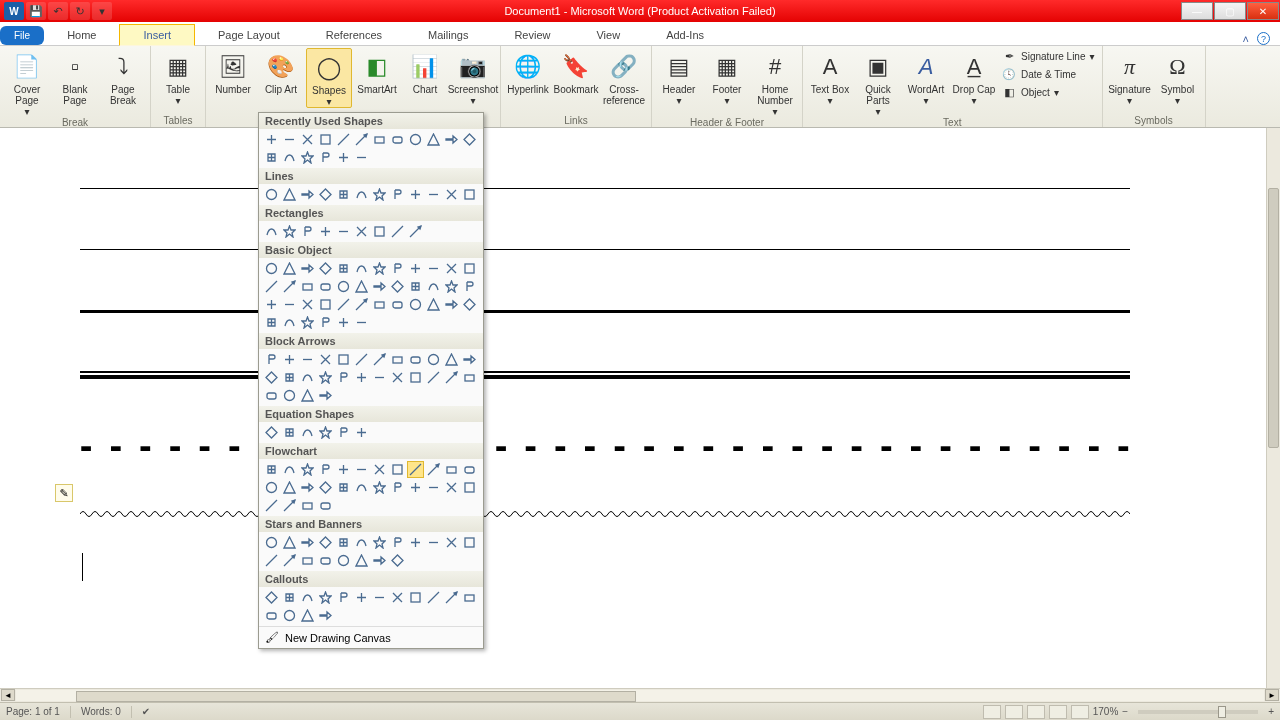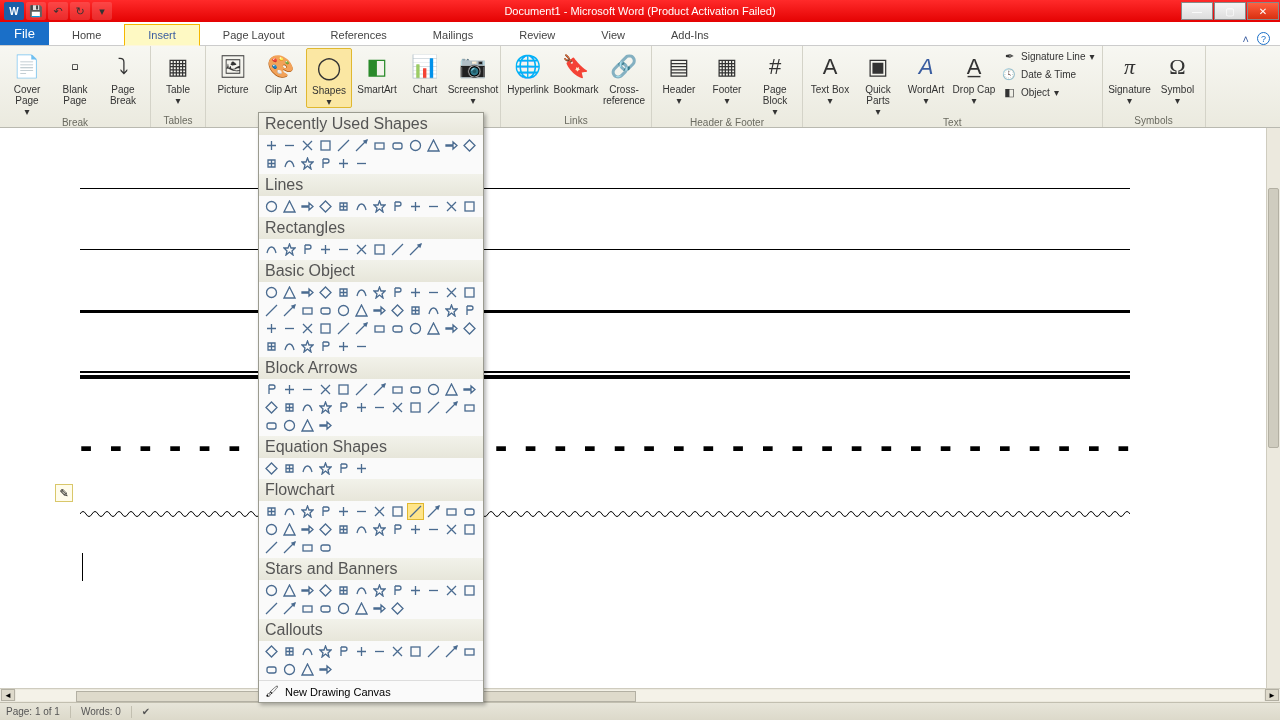--- a/index.html
+++ b/index.html
@@ -10,40 +10,40 @@
 .qat { display: flex; gap: 2px; padding-left: 4px; align-items: center; }
 .qat-btn { width: 20px; height: 18px; display:flex; align-items:center; justify-content:center; color:#333; background: rgba(255,255,255,0.15); border-radius:2px; }
 .qat .word-icon { background:#1b5fa7; color:#fff; font-weight:bold; font-size:10px; }
 .titlebar .title { position:absolute; left:50%; transform:translateX(-50%); font-size:11px; color:#fff; }
 .win-controls { margin-left:auto; display:flex; }
 .win-btn { width: 32px; height: 18px; border:1px solid #888; background: linear-gradient(#f5f5f5,#ddd); display:flex; align-items:center; justify-content:center; font-size:10px; margin-right:1px; }
 .win-btn.close { background: linear-gradient(#ff6040,#d93010); color:#fff; }
 
 
 .tabs { height: 24px; background: #fff; border-bottom: 1px solid #ccc; display:flex; align-items:flex-end; padding-left:0; }
-.file-tab { background: #1a6fc8; color:#fff; padding: 4px 14px; font-size:13px; }
+.file-tab { background: #1a6fc8; color:#fff; padding: 4px 14px; font-size:10px;border-radius:6px; }
 .tab { padding: 4px 23px; font-size:11px; color:#444; cursor:pointer; }
 .tab.active { border:1px solid #f5b700; border-bottom:1px solid #fdf6dc; background:#fef9c3; color:#3a5da0; margin-bottom:-1px; }
 .help-icons { margin-left:auto; display:flex; gap:8px; padding-right:10px; align-items:center; font-size:11px; color:#3a5da0; }
 
 
 .ribbon { height: 82px; background: linear-gradient(#f7f7f2,#ebeadf); border-bottom:1px solid #b9b9b0; display:flex; position:relative; }
 .group { border-right:1px solid #d4d3c8; display:flex; flex-direction:column; padding: 2px 4px 0px 4px; }
 .group-body { display:flex; align-items:flex-start; gap:2px; flex:1; }
 .group-label { font-size:10px; color:#6a6a60; text-align:center; padding-bottom:1px; }
 .big-btn { display:flex; flex-direction:column; align-items:center; justify-content:flex-start; width: 46px; padding-top:2px; cursor:pointer; font-size:10px; color:#333; text-align:center; line-height:11px; }
 .big-btn .icon-large { width: 32px; height: 32px; display:flex; align-items:center; justify-content:center; font-size:22px; margin-bottom:2px; }
 .big-btn.active { background: #fbe7a3; border:1px solid #e0b830; border-radius:2px; }
 .small-stack { display:flex; flex-direction:column; gap:1px; font-size:10px; color:#333; }
 .small-stack div { display:flex; align-items:center; gap:4px; padding:1px 3px; cursor:pointer; white-space:nowrap; }
 .mini-icon { width:15px; height:15px; display:inline-flex; align-items:center; justify-content:center; font-size:11px; }
 
 
 .shapes-dropdown { position:absolute; left: 258px; top: 112px; width: 226px; background:#fafafa; border:1px solid #9b9b90; box-shadow: 2px 2px 4px rgba(0,0,0,.3); z-index:50; font-size:11px; }
-.sd-header { background: linear-gradient(#f2f2ea,#e7e6da); font-weight:normal; color:#555; padding: 2px 6px; font-size:16px; }
+.sd-header { background: linear-gradient(#f2f2ea,#e7e6da); font-weight:bold; color:#555; padding: 2px 6px; font-size:11px; }
 .sd-grid { display:flex; flex-wrap:wrap; gap:1px; padding:2px 4px; }
 .sd-item { width:17px; height:17px; border:1px solid transparent; display:flex; align-items:center; justify-content:center; font-size:11px; color:#4a6b90; cursor:pointer; }
 .sd-item.highlight { background:#ffe58a; border-color:#e0b830; }
 .sd-footer { border-top:1px solid #ddd; padding:4px 6px; display:flex; align-items:center; gap:6px; cursor:pointer; }
 
 
 .doc-wrap { position:absolute; top:128px; left:0; right:14px; bottom:32px; background:#fff; overflow:hidden; }
 .page { position:absolute; left:80px; top:0; width:1050px; }
 .hr { border:0; border-top:1.5px solid #000; margin: 60px 0 0 0; }
 .hr.thick { border-top-width:3px; }
@@ -130,21 +130,21 @@
           <span>▾</span>
         </div>
     </div>
     <div class="group-label">Tables</div>
   </div>
 
   <div class="group">
     <div class="group-body">
       <div class="big-btn">
           <div class="icon-large">🖼</div>
-          <span>Picture</span>
+          <span>Number</span>
         </div>
       <div class="big-btn">
           <div class="icon-large">🎨</div>
           <span>Clip Art</span>
         </div>
       <div class="big-btn active">
           <div class="icon-large">◯</div>
           <span>Shapes</span>
           <span>▾</span>
         </div>
@@ -190,21 +190,21 @@
           <span>Header</span>
           <span>▾</span>
         </div>
       <div class="big-btn">
           <div class="icon-large">▦</div>
           <span>Footer</span>
           <span>▾</span>
         </div>
       <div class="big-btn">
           <div class="icon-large">#</div>
-          <span>Page Block</span>
+          <span>Home Number</span>
           <span>▾</span>
         </div>
     </div>
     <div class="group-label">Header &amp; Footer</div>
   </div>
 
   <div class="group">
     <div class="group-body">
       <div class="big-btn">
           <div class="icon-large">A</div>
@@ -1224,13 +1224,26 @@
     </div>
   <span class="arrow" style="position:absolute;right:1px;top:0">►</span>
 </div>
 
 <div class="statusbar">
   <span>Page: 1 of 1</span>
   <span class="sep"></span>
   <span>Words: 0</span>
   <span class="sep"></span>
   <span>✔</span>
+  <div class="right">
+    <div class="view-btn"></div>
+    <div class="view-btn"></div>
+    <div class="view-btn"></div>
+    <div class="view-btn"></div>
+    <div class="view-btn"></div>
+    <span>170%</span>
+    <span>−</span>
+    <div class="zoom-slider">
+        <div class="knob"></div>
+      </div>
+    <span>+</span>
+  </div>
 </div>
 
 </body></html>

